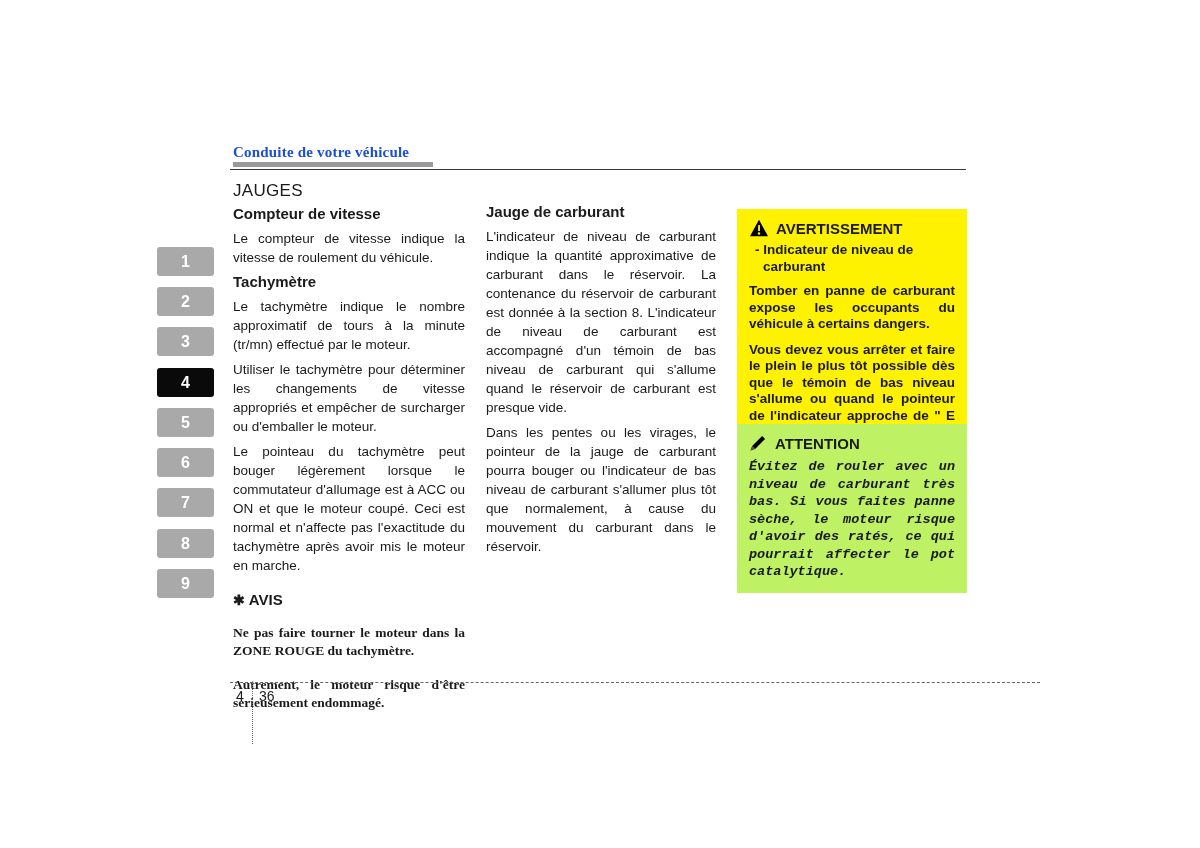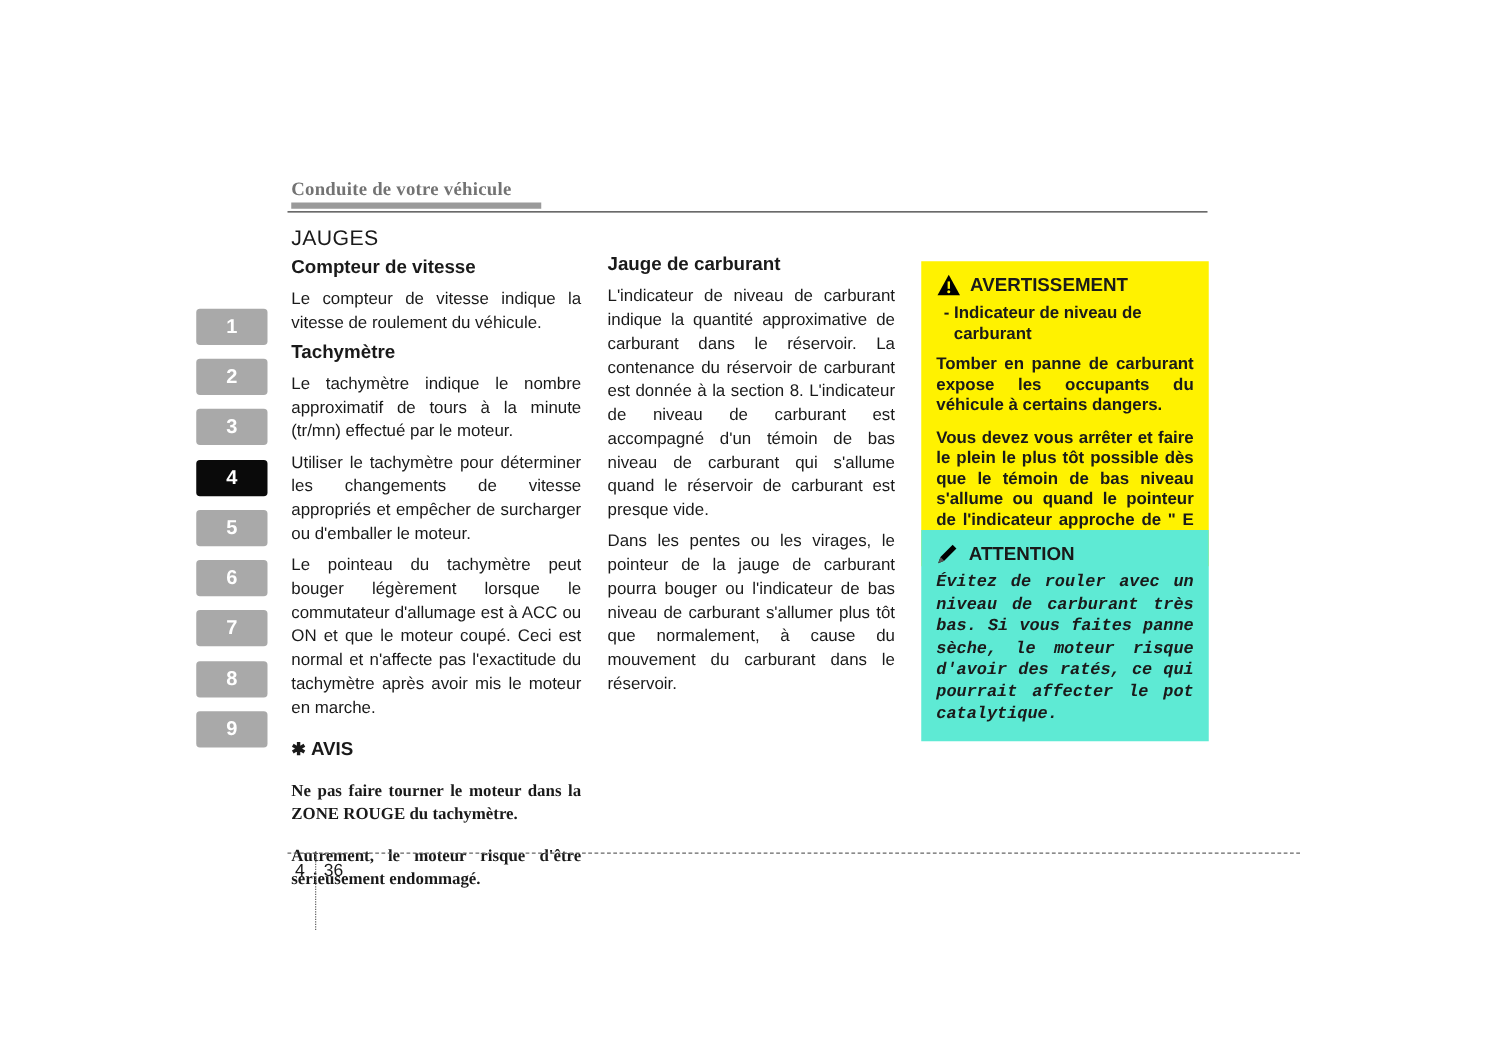--- a/index.html
+++ b/index.html
@@ -1,21 +1,21 @@
 <!DOCTYPE html>
 <html><head>
 <meta charset="utf-8">
 <style>
   html,body{margin:0;padding:0;background:#ffffff;}
   .page{position:relative;width:1200px;height:848px;background:#ffffff;overflow:hidden;
         font-family:"Liberation Sans",sans-serif;color:#1a1a1a;}
 
   
   .header-title{position:absolute;left:233px;top:144px;font-family:"Liberation Serif",serif;
-        font-size:15px;font-weight:bold;color:#737373;letter-spacing:.2px;}
+        font-size:15px;font-weight:bold;color:#1d4ed8;letter-spacing:.2px;}
   .header-underline{position:absolute;left:233px;top:162px;width:200px;height:5px;background:#9a9a9a;}
   .header-rule{position:absolute;left:230px;top:169px;width:736px;height:0;border-top:1px solid #3a3a3a;}
 
   
   .tab{position:absolute;left:157px;width:57px;height:29px;background:#a9a9a9;border-radius:3px;
        color:#ffffff;font-size:16px;font-weight:bold;display:flex;align-items:center;justify-content:center;}
   .tab.active{background:#0a0a0a;}
 
   
   .col{position:absolute;text-align:justify;}
@@ -37,21 +37,21 @@
   .warning-box{position:absolute;left:737px;top:209px;width:230px;background:#fff200;
         padding:10px 12px 12px 12px;box-sizing:border-box;text-align:justify;}
   .warn-title-row{display:flex;align-items:center;gap:7px;font-size:15px;font-weight:bold;
         margin-bottom:4px;text-align:left;}
   .warn-subtitle{font-size:13.5px;font-weight:bold;line-height:17px;padding-left:14px;text-indent:-8px;
         margin-bottom:8px;text-align:left;}
   .warning-box p{font-size:13.5px;font-weight:bold;line-height:16.5px;margin:0 0 9px 0;}
   .warning-box p:last-child{margin-bottom:0;}
 
   
-  .attention-box{position:absolute;left:737px;top:424px;width:230px;background:#5eead4;
+  .attention-box{position:absolute;left:737px;top:424px;width:230px;background:#bef264;
         padding:10px 12px 12px 12px;box-sizing:border-box;text-align:justify;}
   .att-title-row{display:flex;align-items:center;gap:8px;font-size:15px;font-weight:bold;
         margin-bottom:6px;text-align:left;}
   .attention-box p{font-size:13.5px;font-weight:bold;font-style:italic;line-height:17.5px;margin:0;font-family:Liberation Mono, monospace;}
 
   
   .footer-rule{position:absolute;left:230px;top:682px;width:810px;height:0;border-top:1px dashed #666;}
   .footer-vline{position:absolute;left:252px;top:682px;height:62px;width:0;border-left:1px dotted #666;}
   .footer-num{position:absolute;top:688px;font-size:14px;color:#1a1a1a;}
   .footer-ch{left:236px;}

